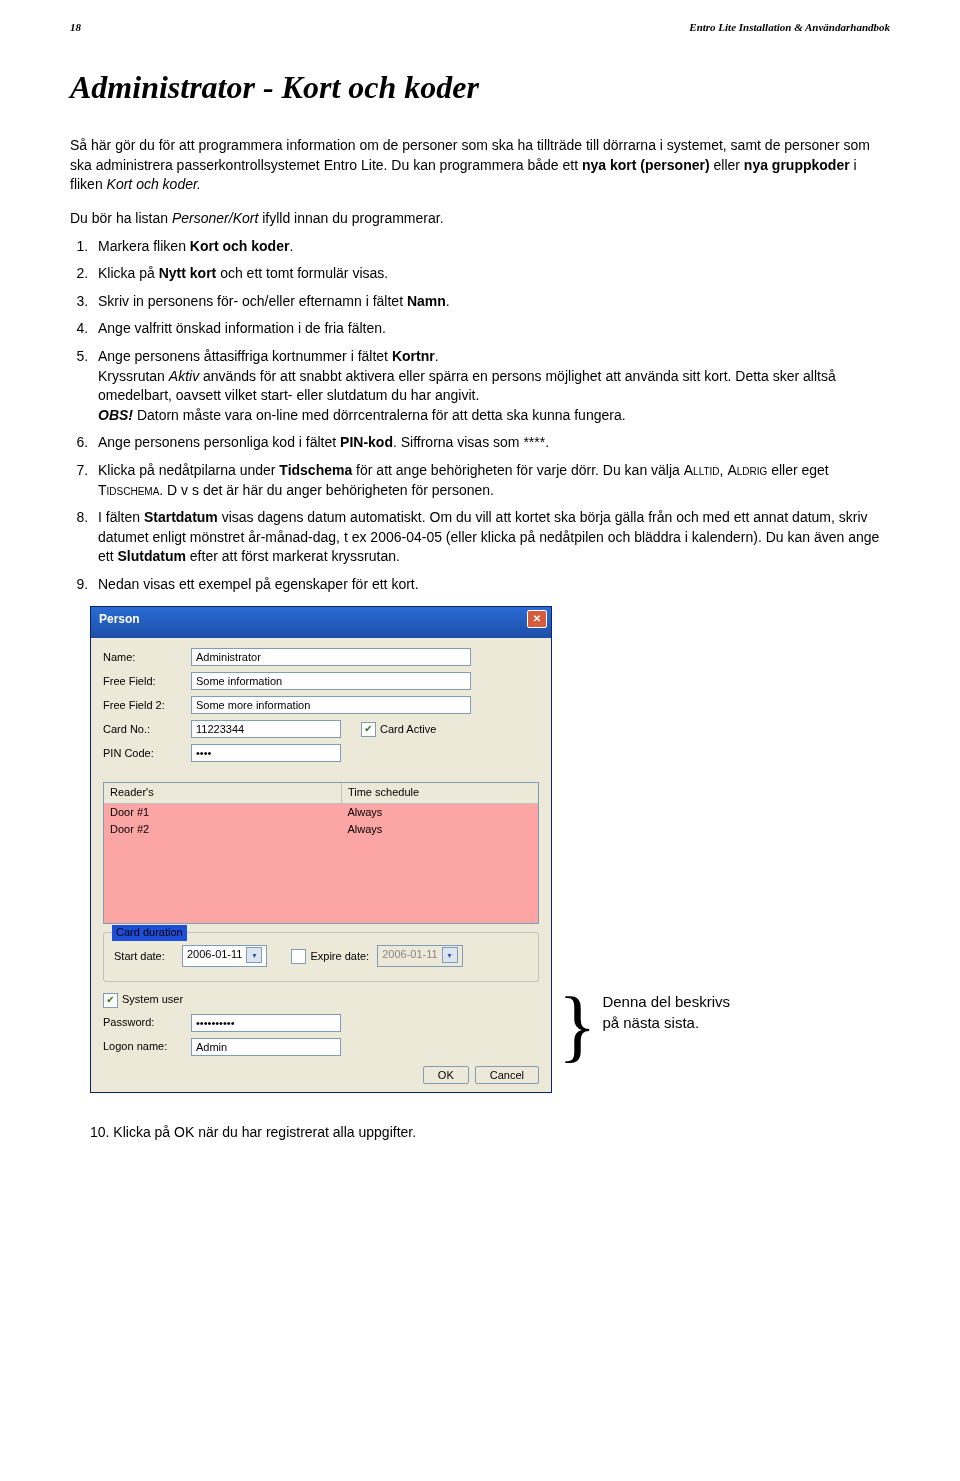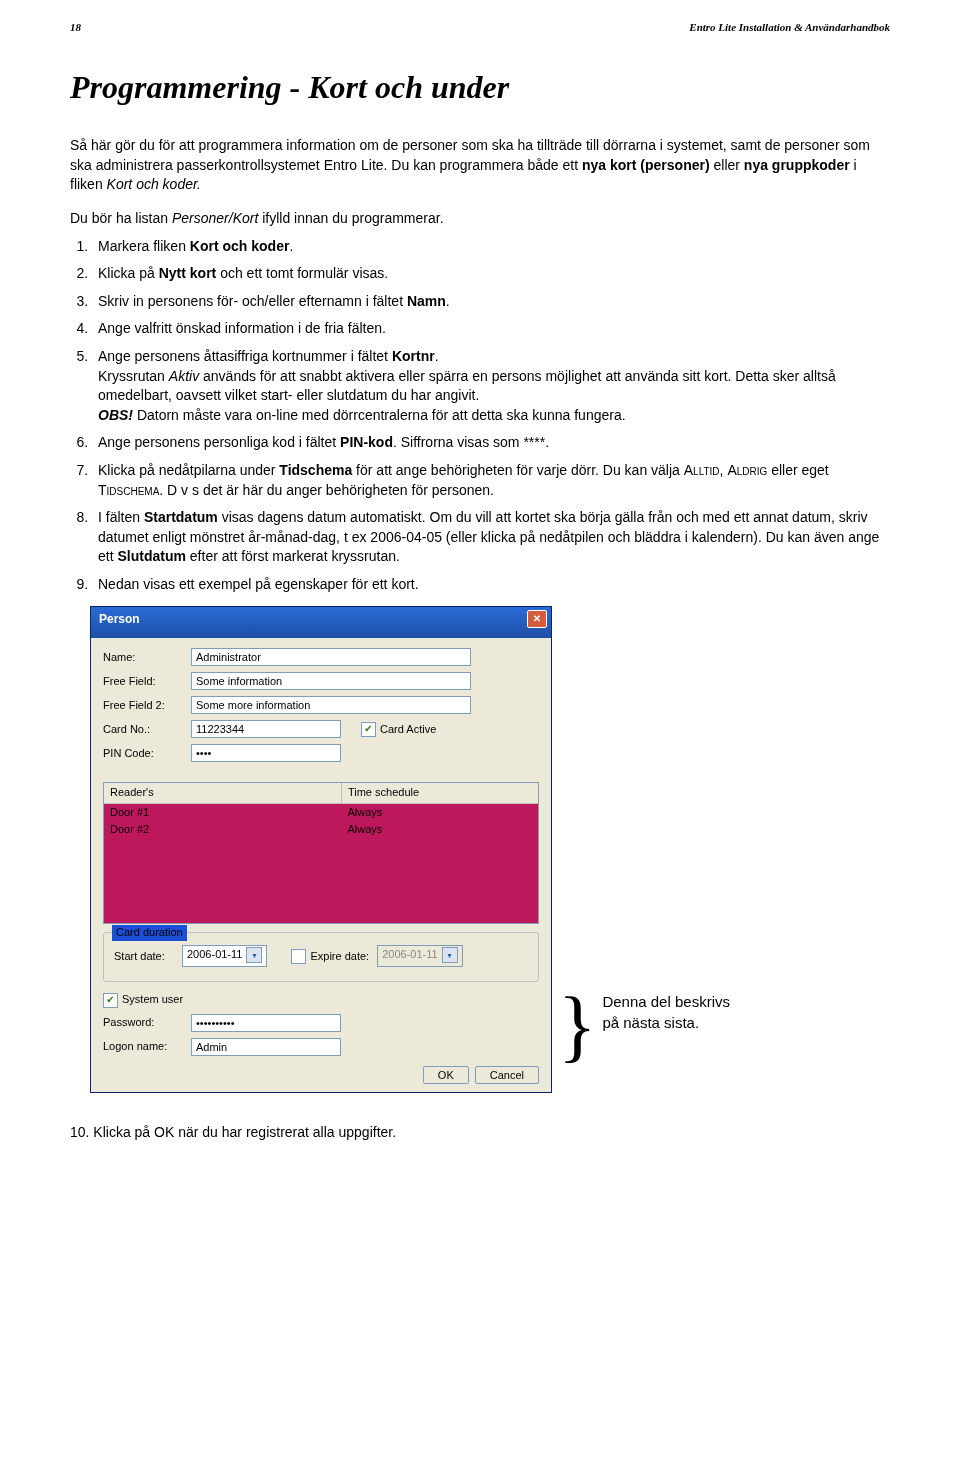--- a/index.html
+++ b/index.html
@@ -135,21 +135,21 @@
     border: 1px solid #7f9db9;
     background: #fff;
     display: inline-flex;
     align-items: center;
     justify-content: center;
     font-size: 10px;
     color: #2a7a1a;
   }
   .list-panel {
     border: 1px solid #7f9db9;
-    background: #be185d;
+    background: #fca5a5;
     height: 140px;
     margin: 20px 0 8px 0;
   }
   .list-header {
     display: flex;
     background: #ece9d8;
     border-bottom: 1px solid #c0c0c0;
     font-size: 11px;
   }
   .col-reader { width: 55%; padding: 2px 6px; border-right: 1px solid #c0c0c0; }
@@ -219,31 +219,32 @@
     line-height: 0.7;
     font-family: 'Times New Roman', serif;
     margin-bottom: 40px;
   }
   .note {
     font-size: 15px;
     margin-bottom: 60px;
   }
   .final {
     margin-top: 30px;
+    margin-left: 20px;
   }
 </style>
 </head>
 <body>
 
 <div class="header-bar">
   <span>18</span>
   <span>Entro Lite Installation &amp; Användarhandbok</span>
 </div>
 
-<h1>Programmering - Kort och under</h1>
+<h1>Administrator - Kort och koder</h1>
 
 <div class="main-cols">
   <div class="body-col">
     <p class="intro">
       <span>Så här gör du för att programmera information om de personer som ska ha tillträde till dörrarna i systemet, samt de personer som ska administrera passerkontrollsystemet Entro Lite. Du kan programmera både ett </span><b>nya kort (personer)</b><span> eller </span><b>nya gruppkoder</b><span> i fliken </span><i>Kort och koder.</i>
     </p>
     <p class="para">
       <span>Du bör ha listan </span><i>Personer/Kort</i><span> ifylld innan du programmerar.</span>
     </p>
 

